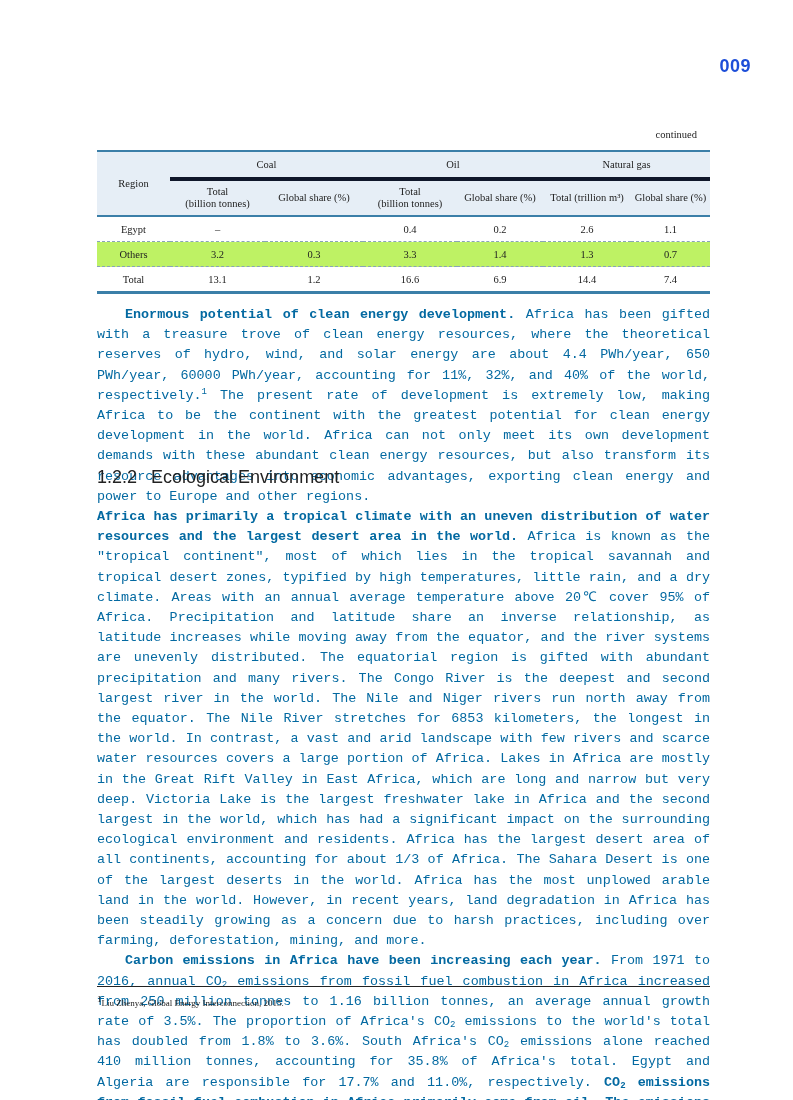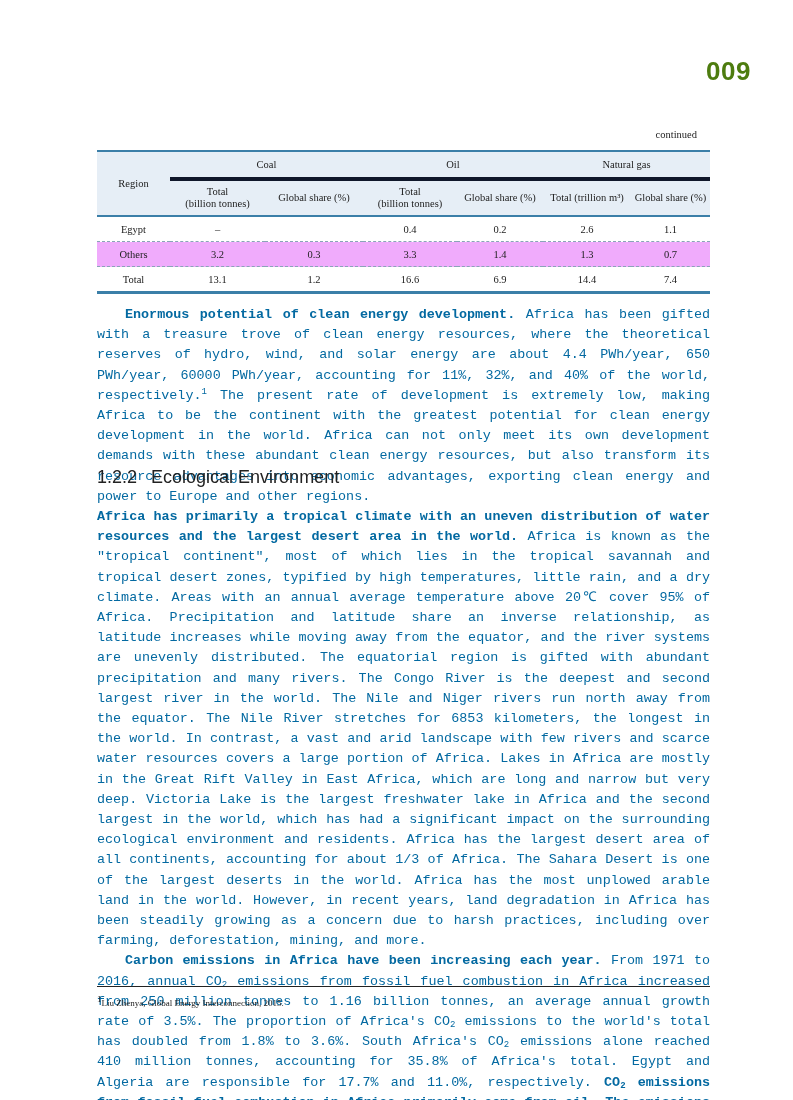--- a/index.html
+++ b/index.html
@@ -1,30 +1,30 @@
 <!DOCTYPE html>
 <html><head>
 <meta charset="utf-8">
 <style>
   html, body { margin: 0; padding: 0; background: #ffffff; }
   body { width: 793px; height: 1100px; position: relative; overflow: hidden; font-family: "Liberation Serif", serif; color: #1a1a1a; }
-  .page-number { position: absolute; top: 56px; right: 42px; font-family: "Liberation Sans", sans-serif; font-weight: bold; font-size: 26px; color: #4d7c0f; letter-spacing: 0.5px; }
+  .page-number { position: absolute; top: 56px; right: 42px; font-family: "Liberation Sans", sans-serif; font-weight: bold; font-size: 18px; color: #1d4ed8; letter-spacing: 0.5px; }
   .continued { position: absolute; top: 129px; right: 96px; font-size: 10.5px; color: #222; }
   .table-wrap { position: absolute; left: 97px; top: 150px; width: 613px; }
   table.data { width: 100%; border-collapse: collapse; font-size: 10.5px; text-align: center; color: #222; }
   table.data thead tr { background: #e6eef6; }
   table.data thead tr.top th { border-top: 2px solid #3b7fa8; }
   table.data th { font-weight: normal; padding: 0; }
   table.data th.group { height: 25px; border-bottom: 4px solid #0f172a; }
   table.data th.sub { height: 34px; line-height: 12px; border-bottom: 2px solid #3b7fa8; }
   table.data th.region { border-bottom: 2px solid #3b7fa8; width: 73px; }
   table.data td { height: 24px; padding: 0; }
   table.data tbody tr { border-bottom: 1px dashed #8aa4b8; }
   table.data tbody tr:last-child { border-bottom: 3px solid #3b7fa8; }
-  table.data tbody tr.shaded { background: #f0abfc; margin-left: 36px; }
+  table.data tbody tr.shaded { background: #bef264; margin-left: 36px; }
   .body-text { position: absolute; left: 97px; width: 613px; font-size: 13.4px; line-height: 20.2px; text-align: justify; color: #0369a1; font-family: Liberation Mono, monospace; }
   .body-text p { margin: 0; }
   .indent { text-indent: 28px; }
   .section-heading { position: absolute; left: 97px; top: 467px; font-family: "Liberation Sans", sans-serif; font-size: 18px; color: #222; }
   .section-heading .num { margin-right: 14px; }
   sub { font-size: 9px; vertical-align: -2px; line-height: 0; }
   sup { font-size: 9px; line-height: 0; }
   .footnote-rule { position: absolute; left: 97px; top: 986px; width: 613px; border-top: 1.3px solid #222; }
   .footnote { position: absolute; left: 97px; top: 998px; font-size: 9px; color: #222; }
 </style>

